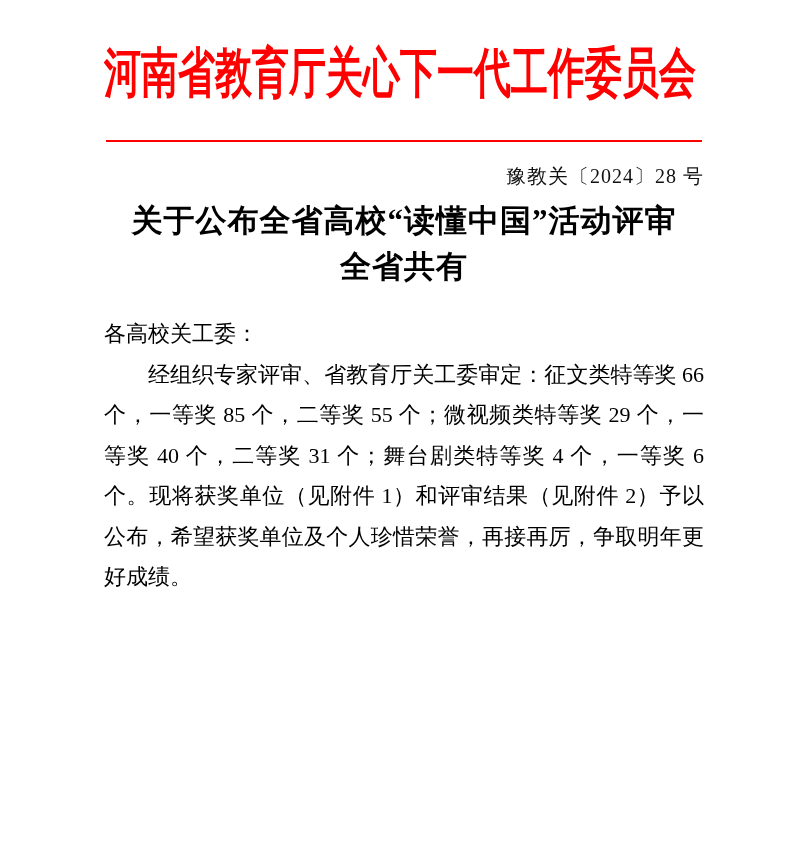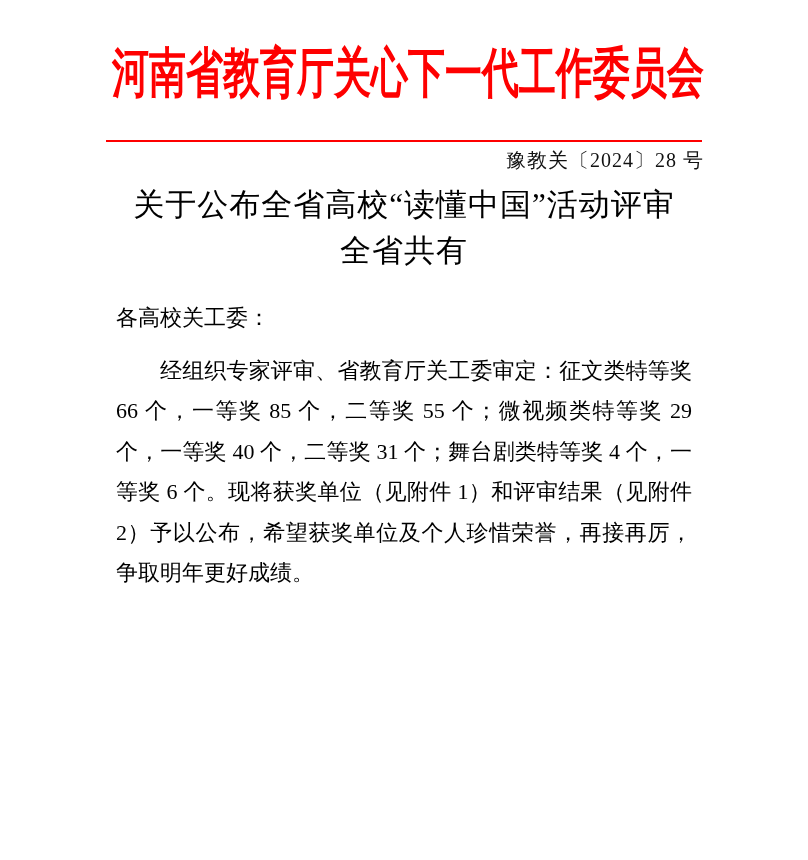--- a/index.html
+++ b/index.html
@@ -16,71 +16,71 @@
     padding: 0 104px;
     font-family: "Liberation Serif", "DejaVu Serif", serif;
     color: #000000;
     overflow: hidden;
   }
   
   .org-header {
     height: 140px;
     display: flex;
     align-items: center;
-    justify-content: flex-end;
+    justify-content: flex-start;
     padding-top: 8px;
     box-sizing: border-box;
   }
   .org-name-text {
     font-size: 37px;
     font-weight: bold;
     color: #fe0000;
     white-space: nowrap;
     letter-spacing: 0px;
     transform: scaleY(1.45);
     transform-origin: center center;
   }
   .red-line {
     height: 2px;
     background: #fe0000;
     width: 596px;
     margin: 0 auto;
   }
   
   .doc-number {
-    margin-top: 4px;
+    margin-top: 20px;
     text-align: right;
     font-size: 20px;
     letter-spacing: 1px;
     color: #111111;
     height: 28px;
     line-height: 28px;
   }
   
   .doc-title {
     margin: 8px 0 0 0;
     text-align: center;
     font-size: 31px;
-    font-weight: normal;
+    font-weight: bold;
     line-height: 46px;
     letter-spacing: 1px;
   }
   .doc-title .title-line {
     display: block;
   }
   
   .doc-body {
     margin-top: 24px;
     font-size: 22px;
     line-height: 40.5px;
     text-align: justify;
     text-justify: inter-character;
   }
   .doc-body p {
-    margin: 12px;
+    margin: 0;
   }
   .doc-body p.indent {
     text-indent: 2em;
   }
 </style>
 </head>
 <body>
 
 <div class="page">
 

